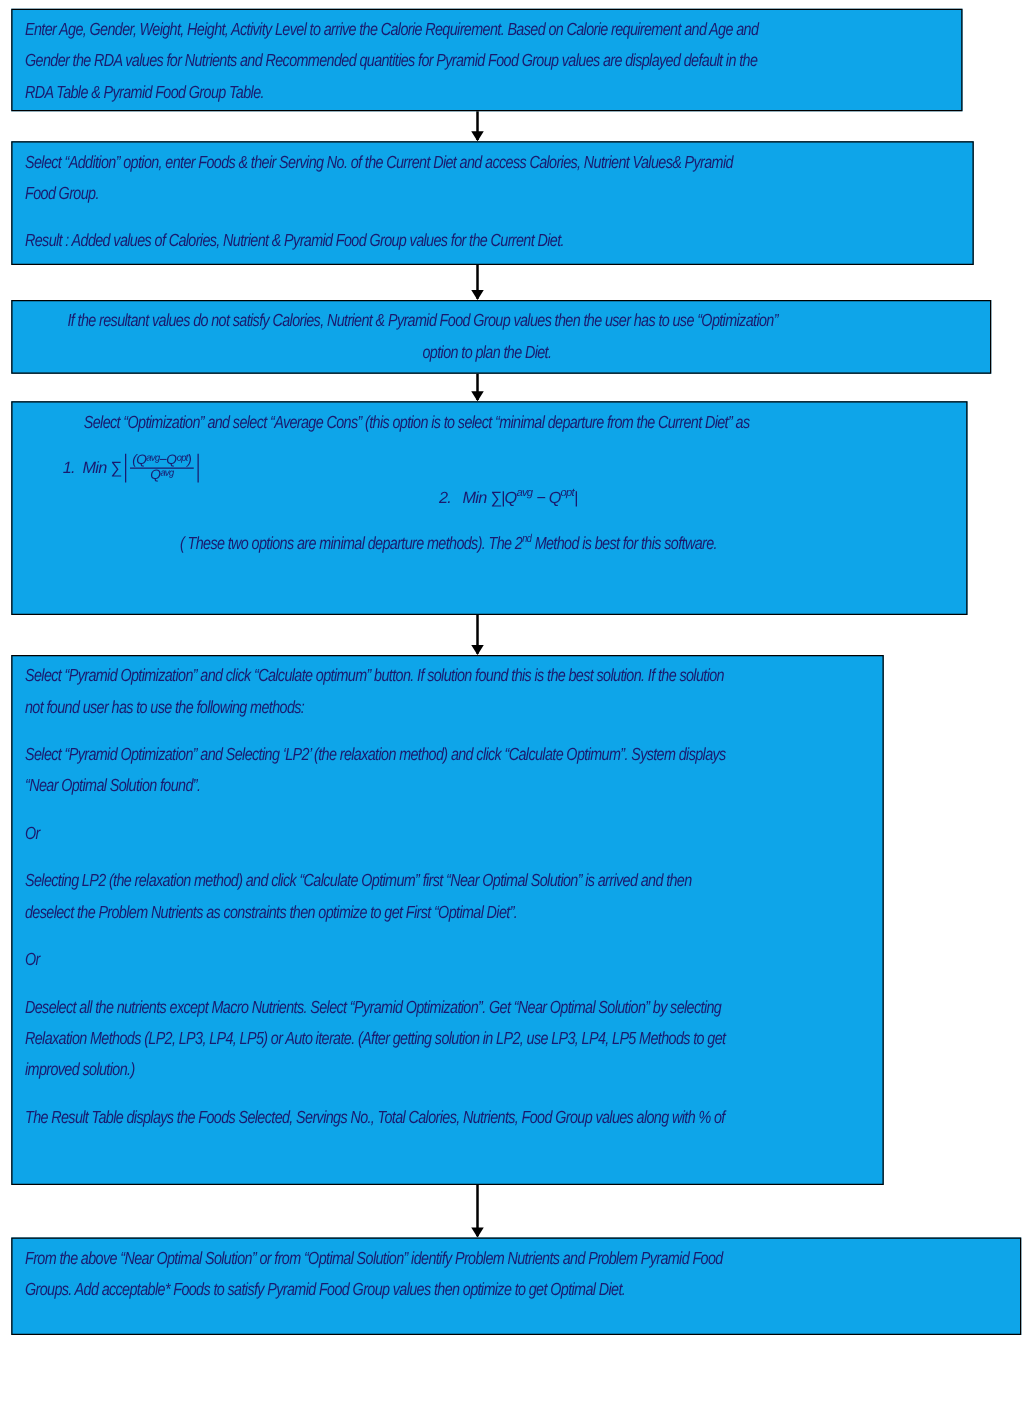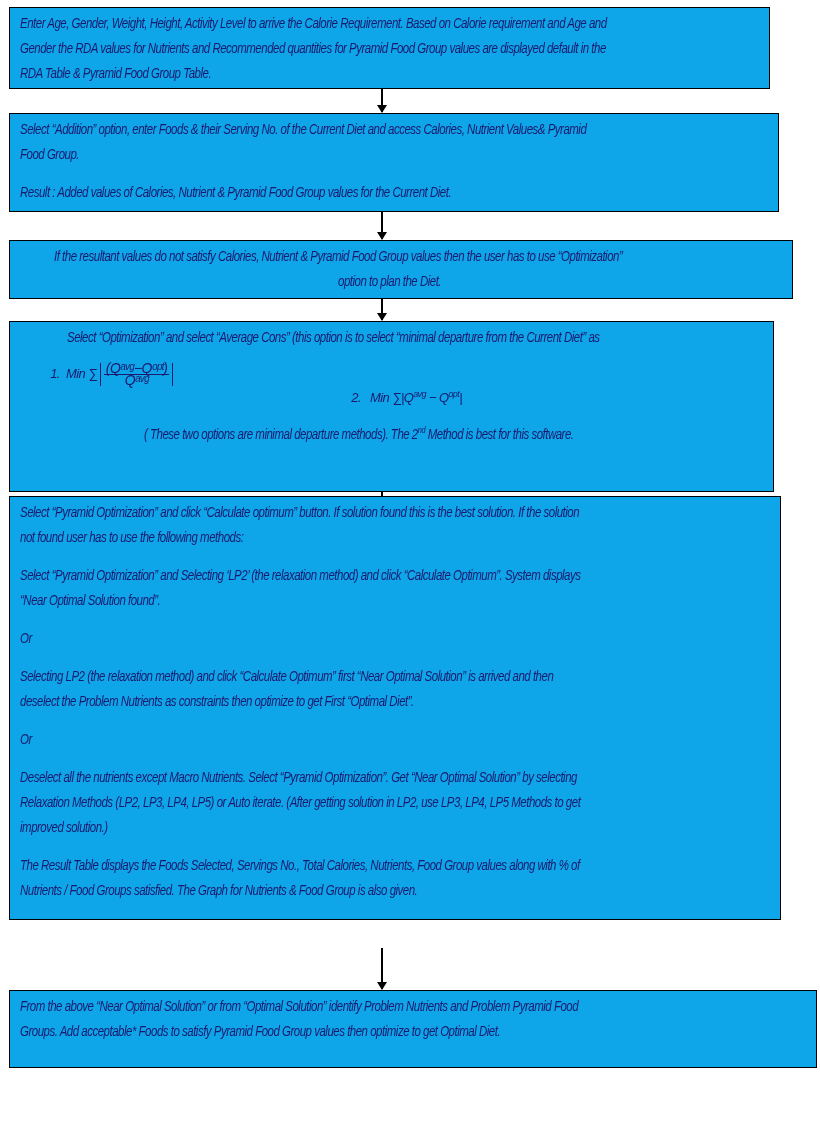--- a/index.html
+++ b/index.html
@@ -10,21 +10,21 @@
          padding:3px 10px 0 10px; letter-spacing:-0.6px; transform-origin:left top; }
   .box p { margin:0; }
   .gap { height:13px; }
   .arrow { position:absolute; width:2px; background:#000; }
   .arrow::after { content:""; position:absolute; left:-4px; bottom:-1px;
                   border-left:5px solid transparent; border-right:5px solid transparent;
                   border-top:8px solid #000; }
   .formula { margin-left:24px; font-size:13px; line-height:20px; }
   .formula .num { display:inline-block; width:22px; }
   .frac { display:inline-flex; flex-direction:column; align-items:center; vertical-align:middle;
-          border-left:1px solid #1a1a6e; border-right:1px solid #1a1a6e; padding:0 3px; font-size:14px; line-height:11px; }
+          border-left:1px solid #1a1a6e; border-right:1px solid #1a1a6e; padding:0 3px; font-size:11px; line-height:11px; }
   .frac .top { border-bottom:1px solid #1a1a6e; padding:0 2px; }
   sup { font-size:9px; line-height:0; }
   .narrow { display:inline-block; transform:scaleX(0.82); transform-origin:left center; white-space:nowrap; }
 </style>
 </head>
 <body>
 
 <div class="box" style="left:9px;top:7px;width:761px;height:82px;">
   <p><span class="narrow">Enter Age, Gender, Weight, Height, Activity Level to arrive the Calorie Requirement. Based on Calorie requirement and Age and</span></p>
   <p><span class="narrow">Gender the RDA values for Nutrients and Recommended quantities for Pyramid Food Group values are displayed default in the</span></p>
@@ -59,39 +59,38 @@
   </div>
   <div class="formula">
     <span class="num">2.</span>
     <span>Min ∑|</span><span>Q</span><sup>avg</sup><span> − Q</span><sup>opt</sup><span>|</span>
   </div>
   <div style="height:14px"></div>
   <p style="padding-left:28px;"><span class="narrow"><span>( These two options are minimal departure methods). The 2</span><sup>nd</sup><span> Method is best for this software.</span></span></p>
 </div>
 <div class="arrow" style="left:381px;top:492px;height:31px;"></div>
 
-<div class="box" style="left:9px;top:496px;width:772px;height:424px;">
+<div class="box" style="left:9px;top:524px;width:698px;height:424px;">
   <p><span class="narrow">Select “Pyramid Optimization” and click “Calculate optimum” button. If solution found this is the best solution. If the solution</span></p>
   <p><span class="narrow">not found user has to use the following methods:</span></p>
   <div class="gap"></div>
   <p><span class="narrow"> Select “Pyramid Optimization” and Selecting  ‘LP2’ (the relaxation method) and click “Calculate Optimum”. System displays</span></p>
   <p><span class="narrow">“Near Optimal Solution found”.</span></p>
   <div class="gap"></div>
   <p><span class="narrow"> Or</span></p>
   <div class="gap"></div>
   <p><span class="narrow"> Selecting LP2 (the relaxation method) and click “Calculate Optimum” first “Near Optimal Solution” is arrived and then</span></p>
   <p><span class="narrow">deselect the Problem Nutrients as constraints then optimize to get First “Optimal Diet”.</span></p>
   <div class="gap"></div>
   <p><span class="narrow">Or</span></p>
   <div class="gap"></div>
   <p><span class="narrow">Deselect all the nutrients except Macro Nutrients. Select “Pyramid Optimization”. Get “Near Optimal Solution” by selecting</span></p>
   <p><span class="narrow">Relaxation Methods (LP2, LP3, LP4, LP5) or Auto iterate. (After getting solution in LP2, use LP3, LP4, LP5 Methods to get</span></p>
   <p><span class="narrow">improved solution.)</span></p>
   <div class="gap"></div>
   <p><span class="narrow">The Result Table displays the Foods Selected, Servings No., Total Calories, Nutrients, Food Group values along with % of</span></p>
-  <p><span class="narrow">Nutrients / Food Groups satisfied. The Graph for Nutrients &amp; Food Group is also given.</span></p>
 </div>
 <div class="arrow" style="left:381px;top:948px;height:41px;"></div>
 
 <div class="box" style="left:9px;top:990px;width:808px;height:78px;">
   <p><span class="narrow">From the above “Near Optimal Solution” or from “Optimal Solution” identify Problem Nutrients and Problem Pyramid Food</span></p>
   <p><span class="narrow">Groups. Add acceptable* Foods to satisfy Pyramid Food Group values then optimize to get Optimal Diet.</span></p>
 </div>
 
 </body></html>

